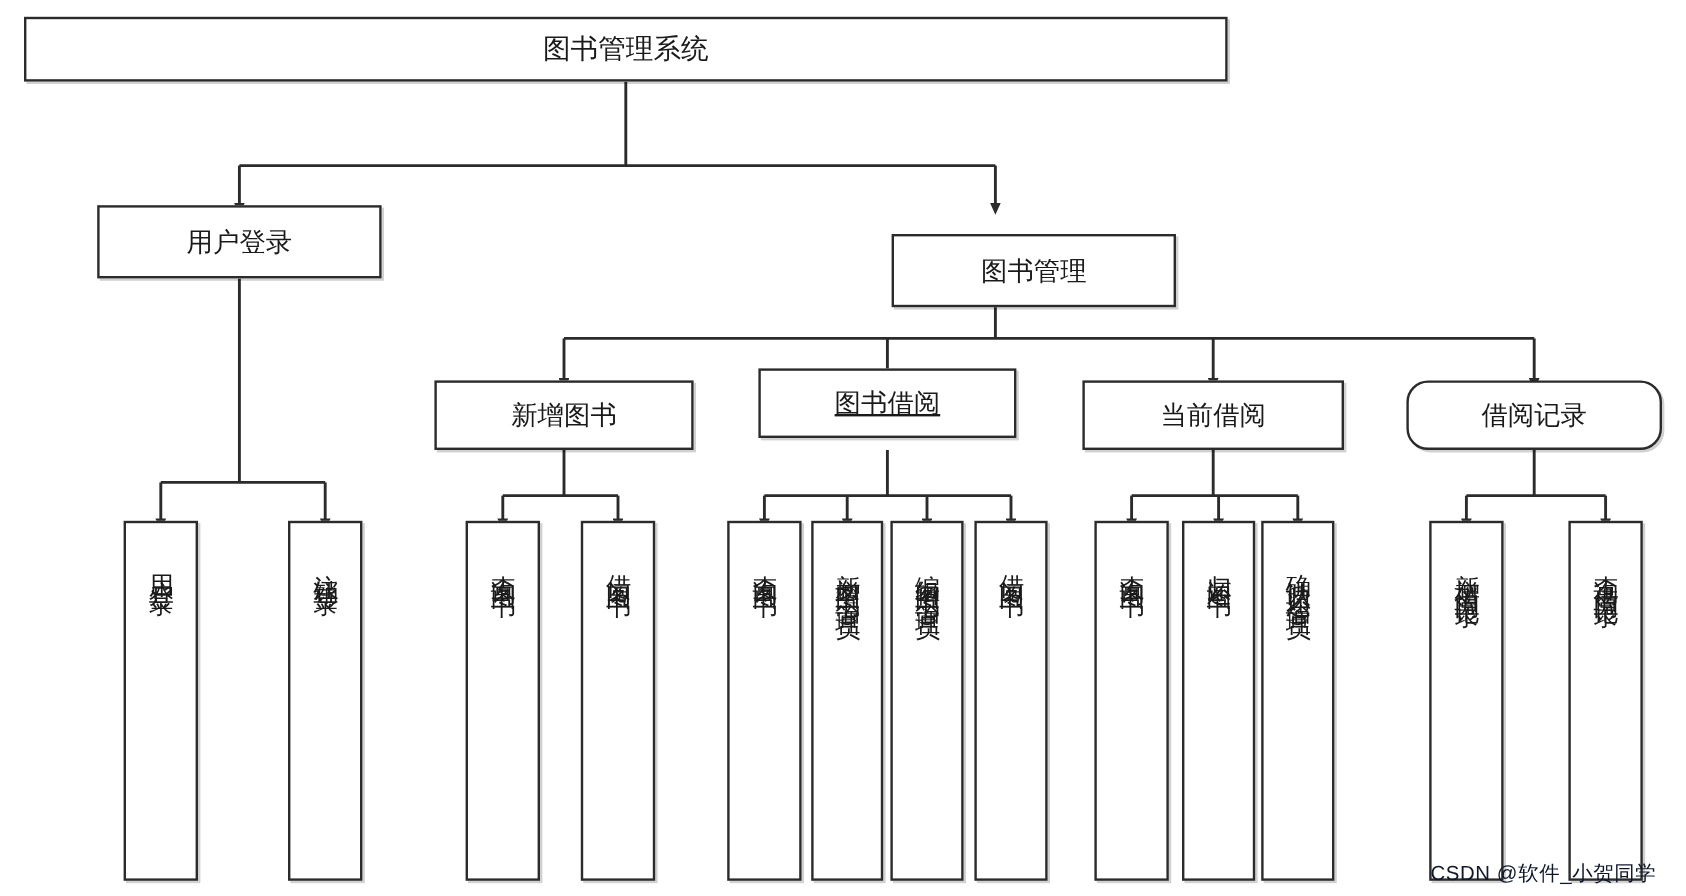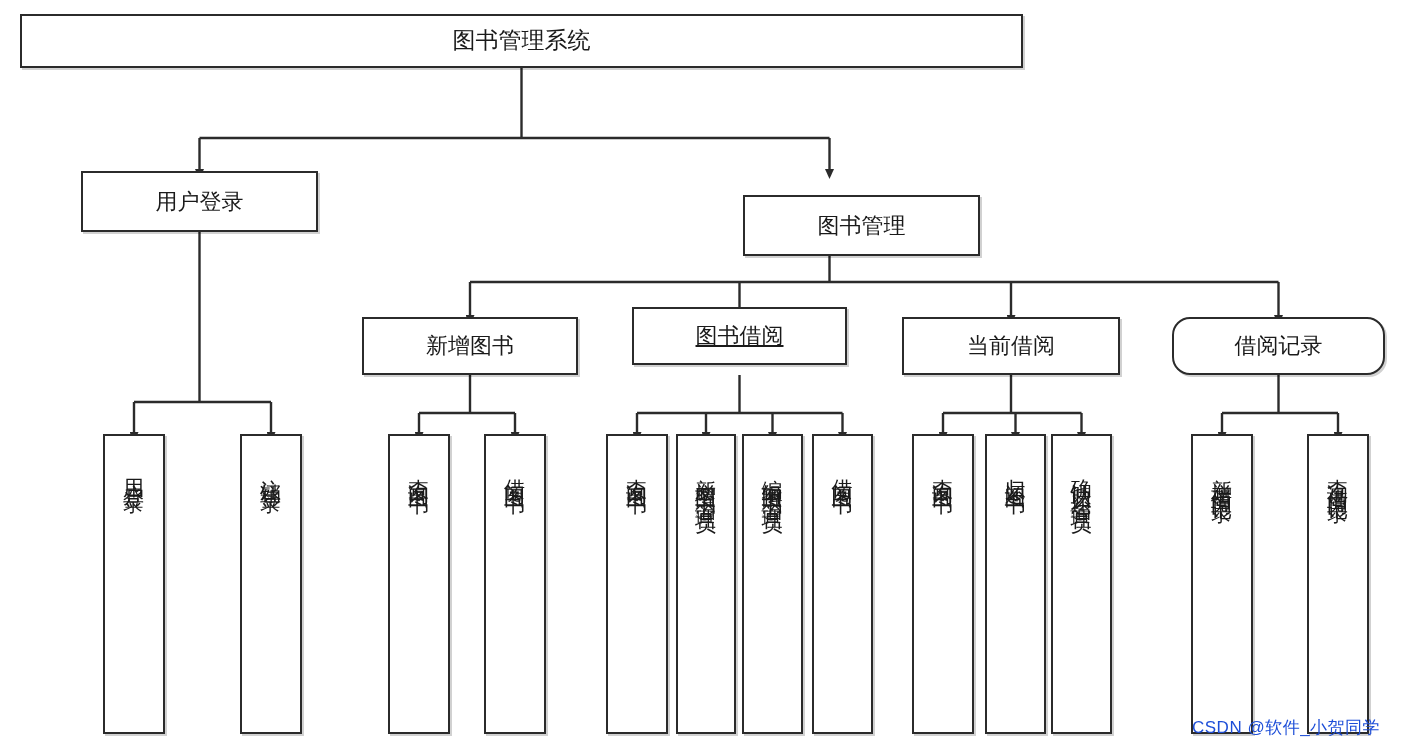--- a/index.html
+++ b/index.html
@@ -30,21 +30,21 @@
     writing-mode:vertical-rl;
     text-orientation:upright;
     font-size:21px;
     letter-spacing:5px;
     line-height:1;
     white-space:nowrap;
   }
   .watermark{
     position:absolute;
     font-size:17px;
-    color:#1d4ed8;
+    color:#0f172a;
     letter-spacing:0.5px;
     white-space:nowrap;
     user-select:none;
   }
 </style>
 </head>
 <body>
 
 <div id="diagram-root">
   <svg class="links" viewBox="0 0 1405 747">

